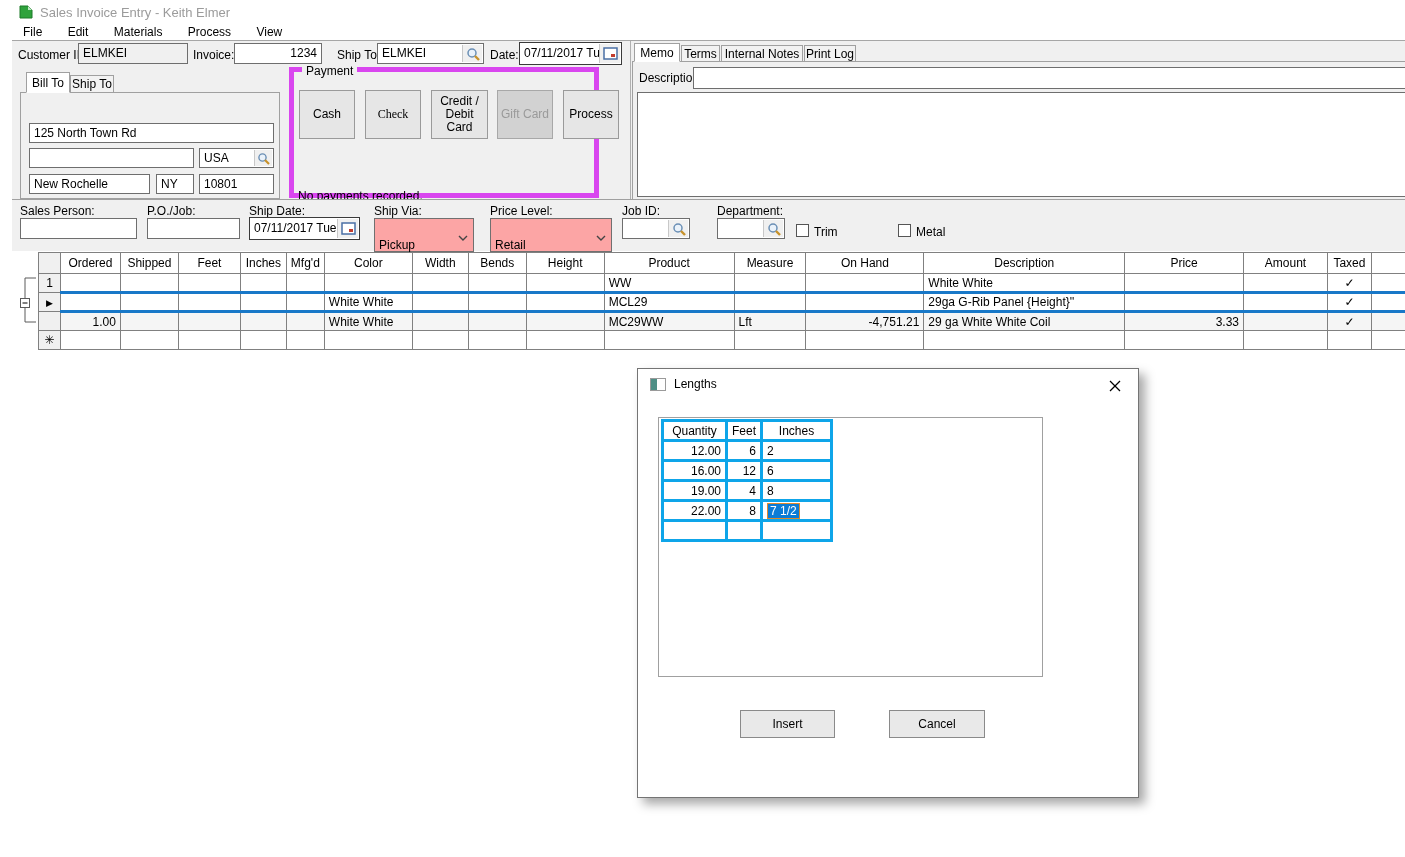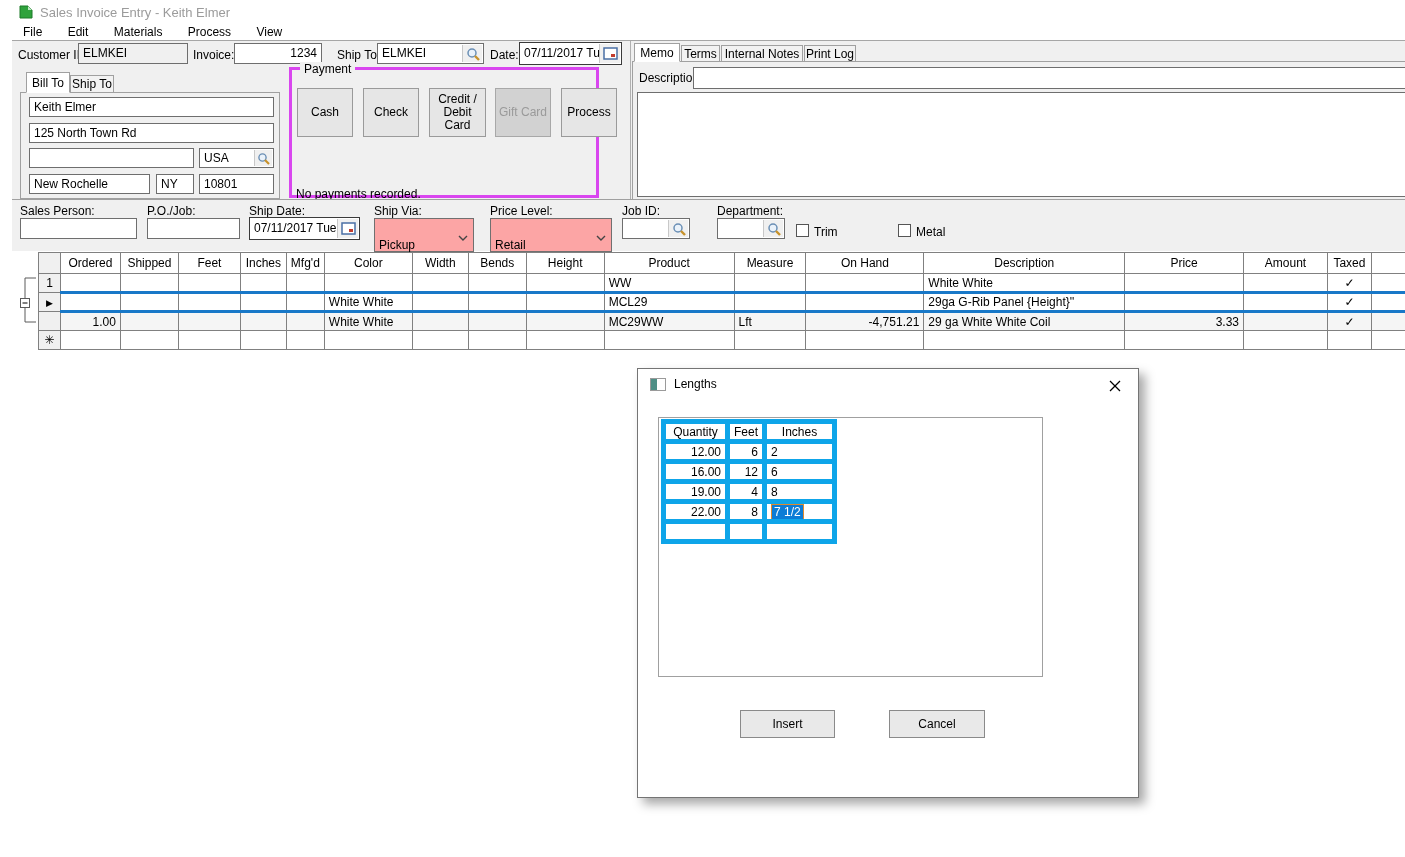--- a/index.html
+++ b/index.html
@@ -23,21 +23,21 @@
   .band { position: absolute; left: 0; top: 41px; width: 1405px; height: 158px; background: #f0f0f0; }
   .vdivider { position: absolute; left: 618px; top: 41px; width: 1px; height: 158px; background: #b0b0b0; }
   .formband { position: absolute; left: 0; top: 199px; width: 1405px; height: 52px; background: #f0f0f0; border-top: 1px solid #a0a0a0; }
 
   
   .addr-box { position: absolute; left: 8px; top: 92px; width: 260px; height: 107px; border: 1px solid #a0a0a0; background: #f0f0f0; }
   .tab { position: absolute; border: 1px solid #a0a0a0; background: #f2f2f2; text-align: center; white-space: nowrap; }
   .tab.sel { background: #ffffff; border-bottom: 1px solid #ffffff; z-index: 3; }
 
   
-  .payment { position: absolute; left: 277px; top: 67px; width: 310px; height: 131px; border: 3px solid #d946ef; }
+  .payment { position: absolute; left: 277px; top: 67px; width: 310px; height: 131px; border: 5px solid #d946ef; }
   .payment-legend { position: absolute; left: 8px; top: -8px; background: #f0f0f0; padding: 0 4px; }
   .paybtn { position: absolute; top: 18px; width: 56px; height: 49px; background: #e6e6e6; border: 1px solid #9a9a9a; display: flex; align-items: center; justify-content: center; text-align: center; line-height: 13px; padding: 2px; }
   .paybtn.disabled { background: #d2d2d2; color: #9a9a9a; border-color: #a8a8a8; }
 
   
   .memo-content { position: absolute; left: 620px; top: 61px; width: 785px; height: 138px; background: #f0f0f0; border-top: 1px solid #a0a0a0; border-left: 1px solid #a0a0a0; }
   .memo-area { position: absolute; left: 625px; top: 92px; width: 780px; height: 105px; background: #fff; border: 1px solid #6e6e6e; }
 
   
   .combo { position: absolute; height: 18px; background: #fca5a5; border: 1px solid #707070; line-height: 20px; padding: 16px 4px; }
@@ -58,21 +58,21 @@
   .grid tr.alt td.tree { background: #fff; }
   .grid tr.alt td.ind { background: #f0f0f0; }
   .arrowglyph { font-size: 9px; }
 
   
   .dialog { position: absolute; left: 625px; top: 368px; width: 502px; height: 430px; background: #fff; border: 1px solid #747474; box-shadow: 6px 6px 10px rgba(0,0,0,0.35); }
   .dlg-title { position: absolute; left: 36px; top: 8px; font-size: 12px; }
   .dlg-close { position: absolute; right: 14px; top: 8px; width: 18px; height: 18px; display: flex; align-items: center; justify-content: center; }
   .dlg-panel { position: absolute; left: 20px; top: 48px; width: 385px; height: 260px; background: #fff; border: 1px solid #a0a0a0; }
   .dlg-table { position: absolute; left: 2px; top: 1px; border-collapse: collapse; table-layout: fixed; }
-  .dlg-table th, .dlg-table td { border: 5px solid #0ea5e9; height: 20px; padding: 0 4px; font-weight: normal; overflow: hidden; white-space: nowrap; }
+  .dlg-table th, .dlg-table td { border: 3px solid #0ea5e9; height: 20px; padding: 0 4px; font-weight: normal; overflow: hidden; white-space: nowrap; }
   .dlg-table th { text-align: center; }
   .dlg-table .ral { text-align: right; }
   .hlcell { background: #0c7cd6; color: #fff; border: 1px solid #e08a2c; padding: 0 2px; text-align: center; }
   .dlg-btn { position: absolute; width: 96px; height: 28px; background: #e9e9e9; border: 1px solid #8a8a8a; display: flex; align-items: center; justify-content: center; }
 </style>
 </head>
 <body>
 
 <div id="app">
 
@@ -121,40 +121,39 @@
       <svg width="15" height="13">
           <rect x="1" y="1" width="13" height="11" fill="#fff" stroke="#4a6fa5" stroke-width="1.5"></rect>
           <rect x="8" y="7" width="4" height="3" fill="#c23c2e"></rect>
         </svg>
     </span>
   </div>
 
   <div class="tab sel" style="left:14px;top:72px;width:44px;height:21px;line-height:20px;">Bill To</div>
   <div class="tab" style="left:58px;top:75px;width:44px;height:18px;line-height:17px;">Ship To</div>
   <div class="addr-box"></div>
-  <div class="tbox" style="left:17px;top:97px;width:245px;height:20px;">Keith Elmer</div>
   <div class="tbox" style="left:17px;top:123px;width:245px;height:20px;">125 North Town Rd</div>
   <div class="tbox" style="left:17px;top:148px;width:165px;height:20px;"></div>
   <div class="tbox" style="left:187px;top:148px;width:75px;height:20px;padding-right:20px;">
     <span>USA</span>
     <span class="iconbtn" style="width:18px;">
       <svg width="13" height="13">
           <circle cx="5.5" cy="5.5" r="3.6" fill="#eaf2fa" stroke="#6a8fb5" stroke-width="1.4"></circle>
           <line x1="8" y1="8" x2="12" y2="12" stroke="#c8922a" stroke-width="2.2"></line>
         </svg>
     </span>
   </div>
   <div class="tbox" style="left:17px;top:174px;width:121px;height:20px;">New Rochelle</div>
   <div class="tbox" style="left:144px;top:174px;width:38px;height:20px;">NY</div>
   <div class="tbox" style="left:187px;top:174px;width:75px;height:20px;">10801</div>
 
   <div class="payment">
     <span class="payment-legend">Payment</span>
     <div class="paybtn" style="left:5px;">Cash</div>
-    <div class="paybtn" style="left:71px;">Check</div>
+    <div class="paybtn" style="left:71px;font-family:Liberation Serif, serif;">Check</div>
     <div class="paybtn" style="left:137px;width:57px;">Credit / Debit Card</div>
     <div class="paybtn disabled" style="left:203px;">Gift Card</div>
     <div class="paybtn" style="left:269px;">Process</div>
     <span class="lbl" style="left:4px;top:117px;">No payments recorded.</span>
   </div>
 
   <div class="memo-content"></div>
   <div class="tab sel" style="left:622px;top:43px;width:46px;height:19px;line-height:18px;">Memo</div>
   <div class="tab" style="left:669px;top:45px;width:39px;height:17px;line-height:16px;">Terms</div>
   <div class="tab" style="left:709px;top:45px;width:82px;height:17px;line-height:16px;">Internal Notes</div>

